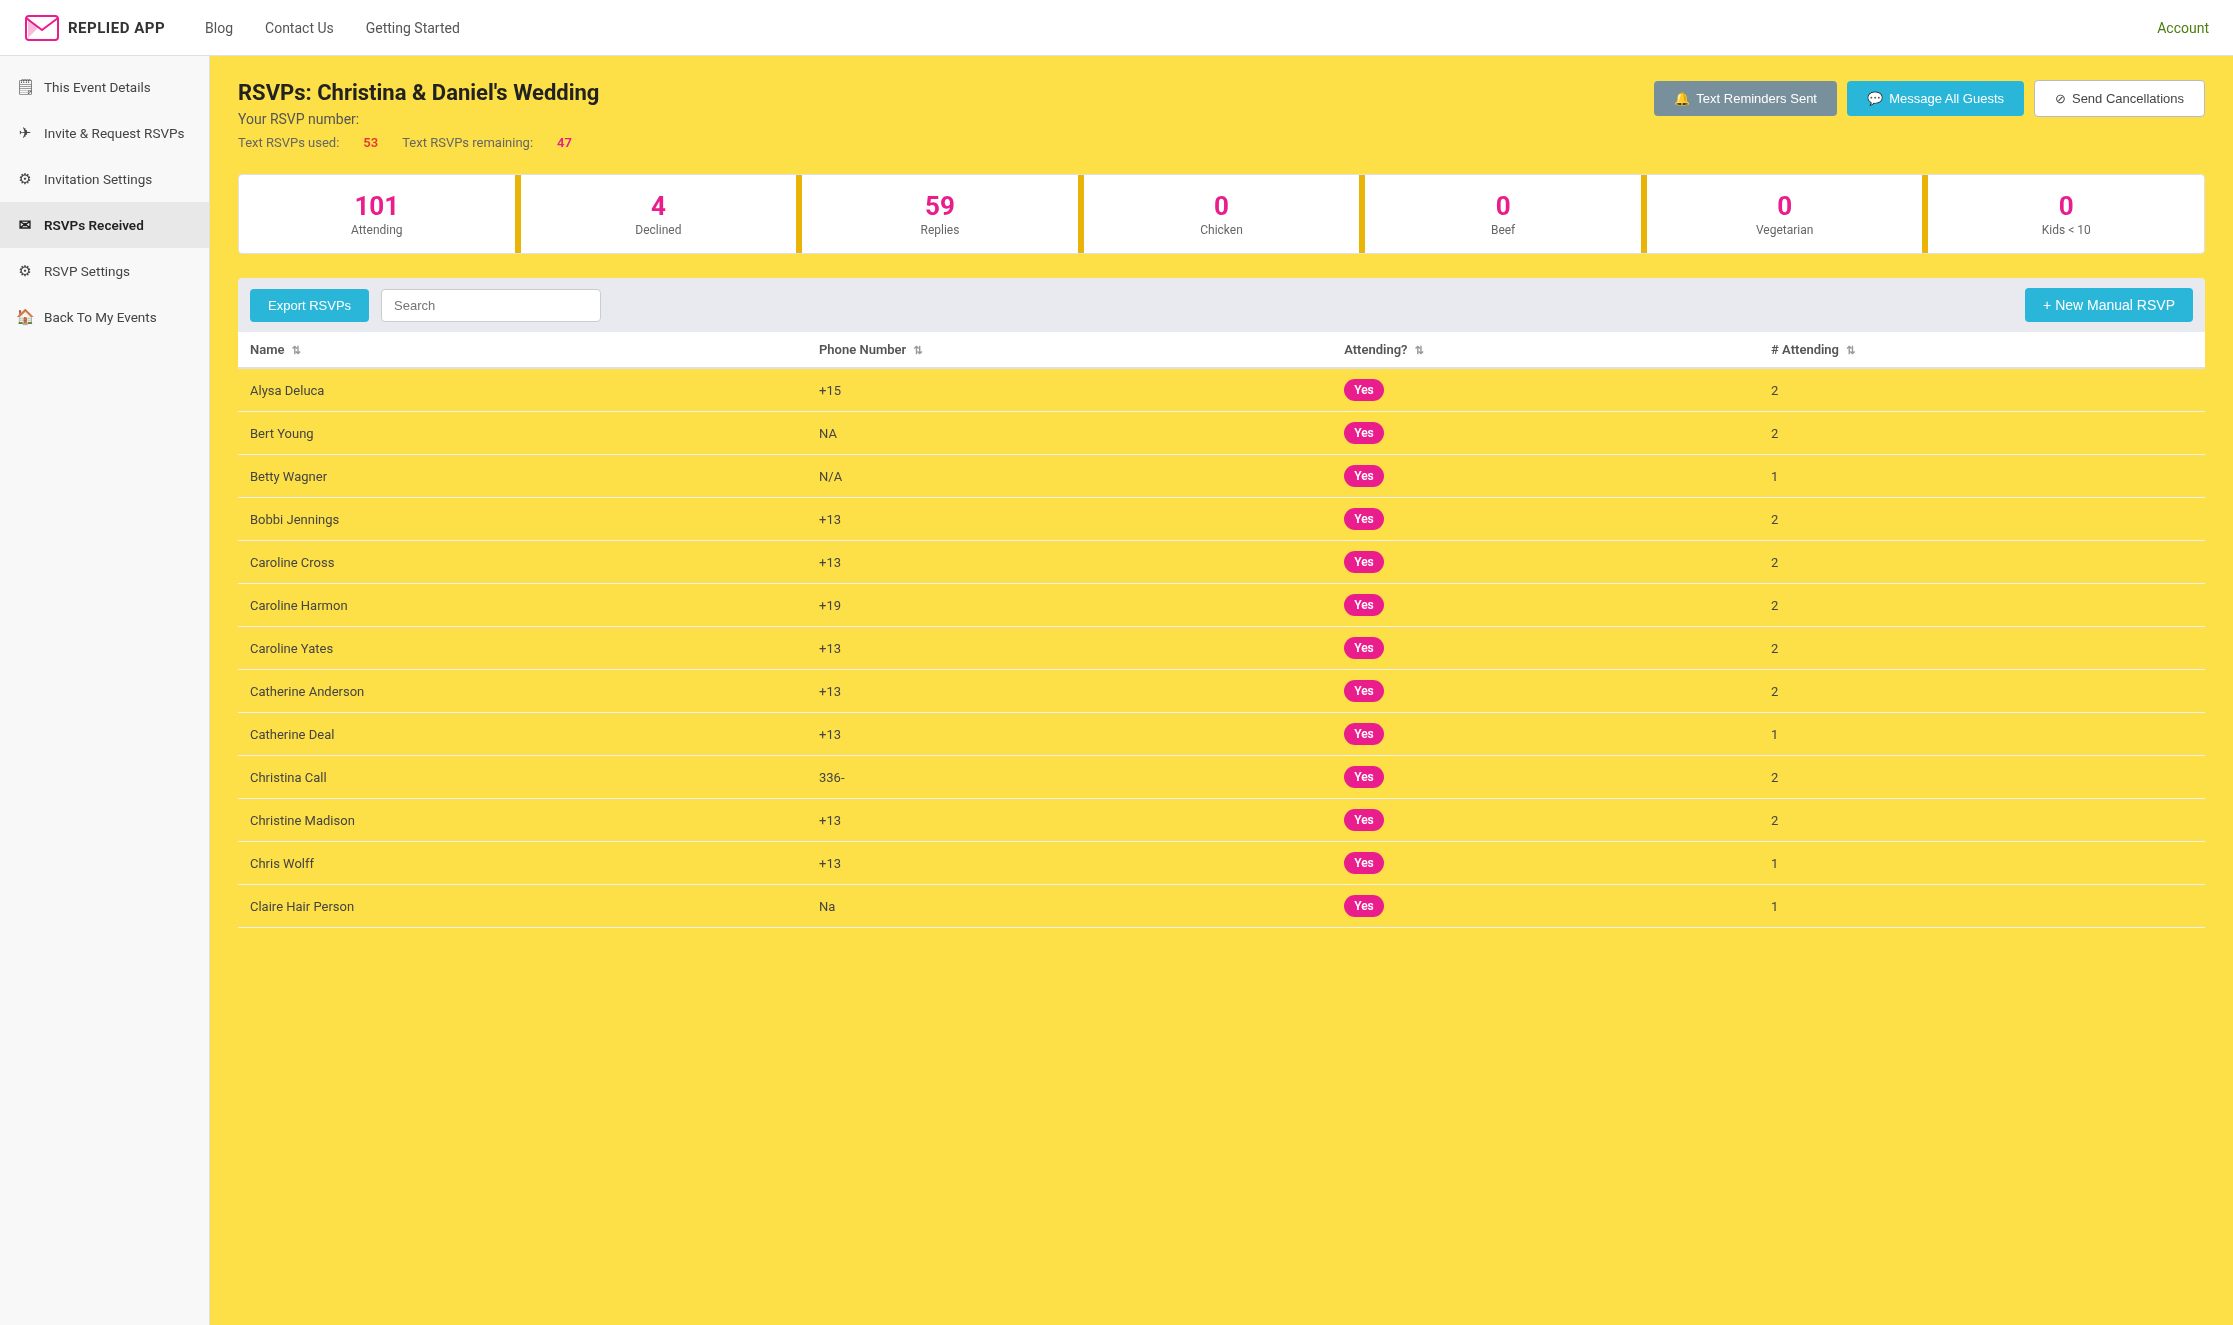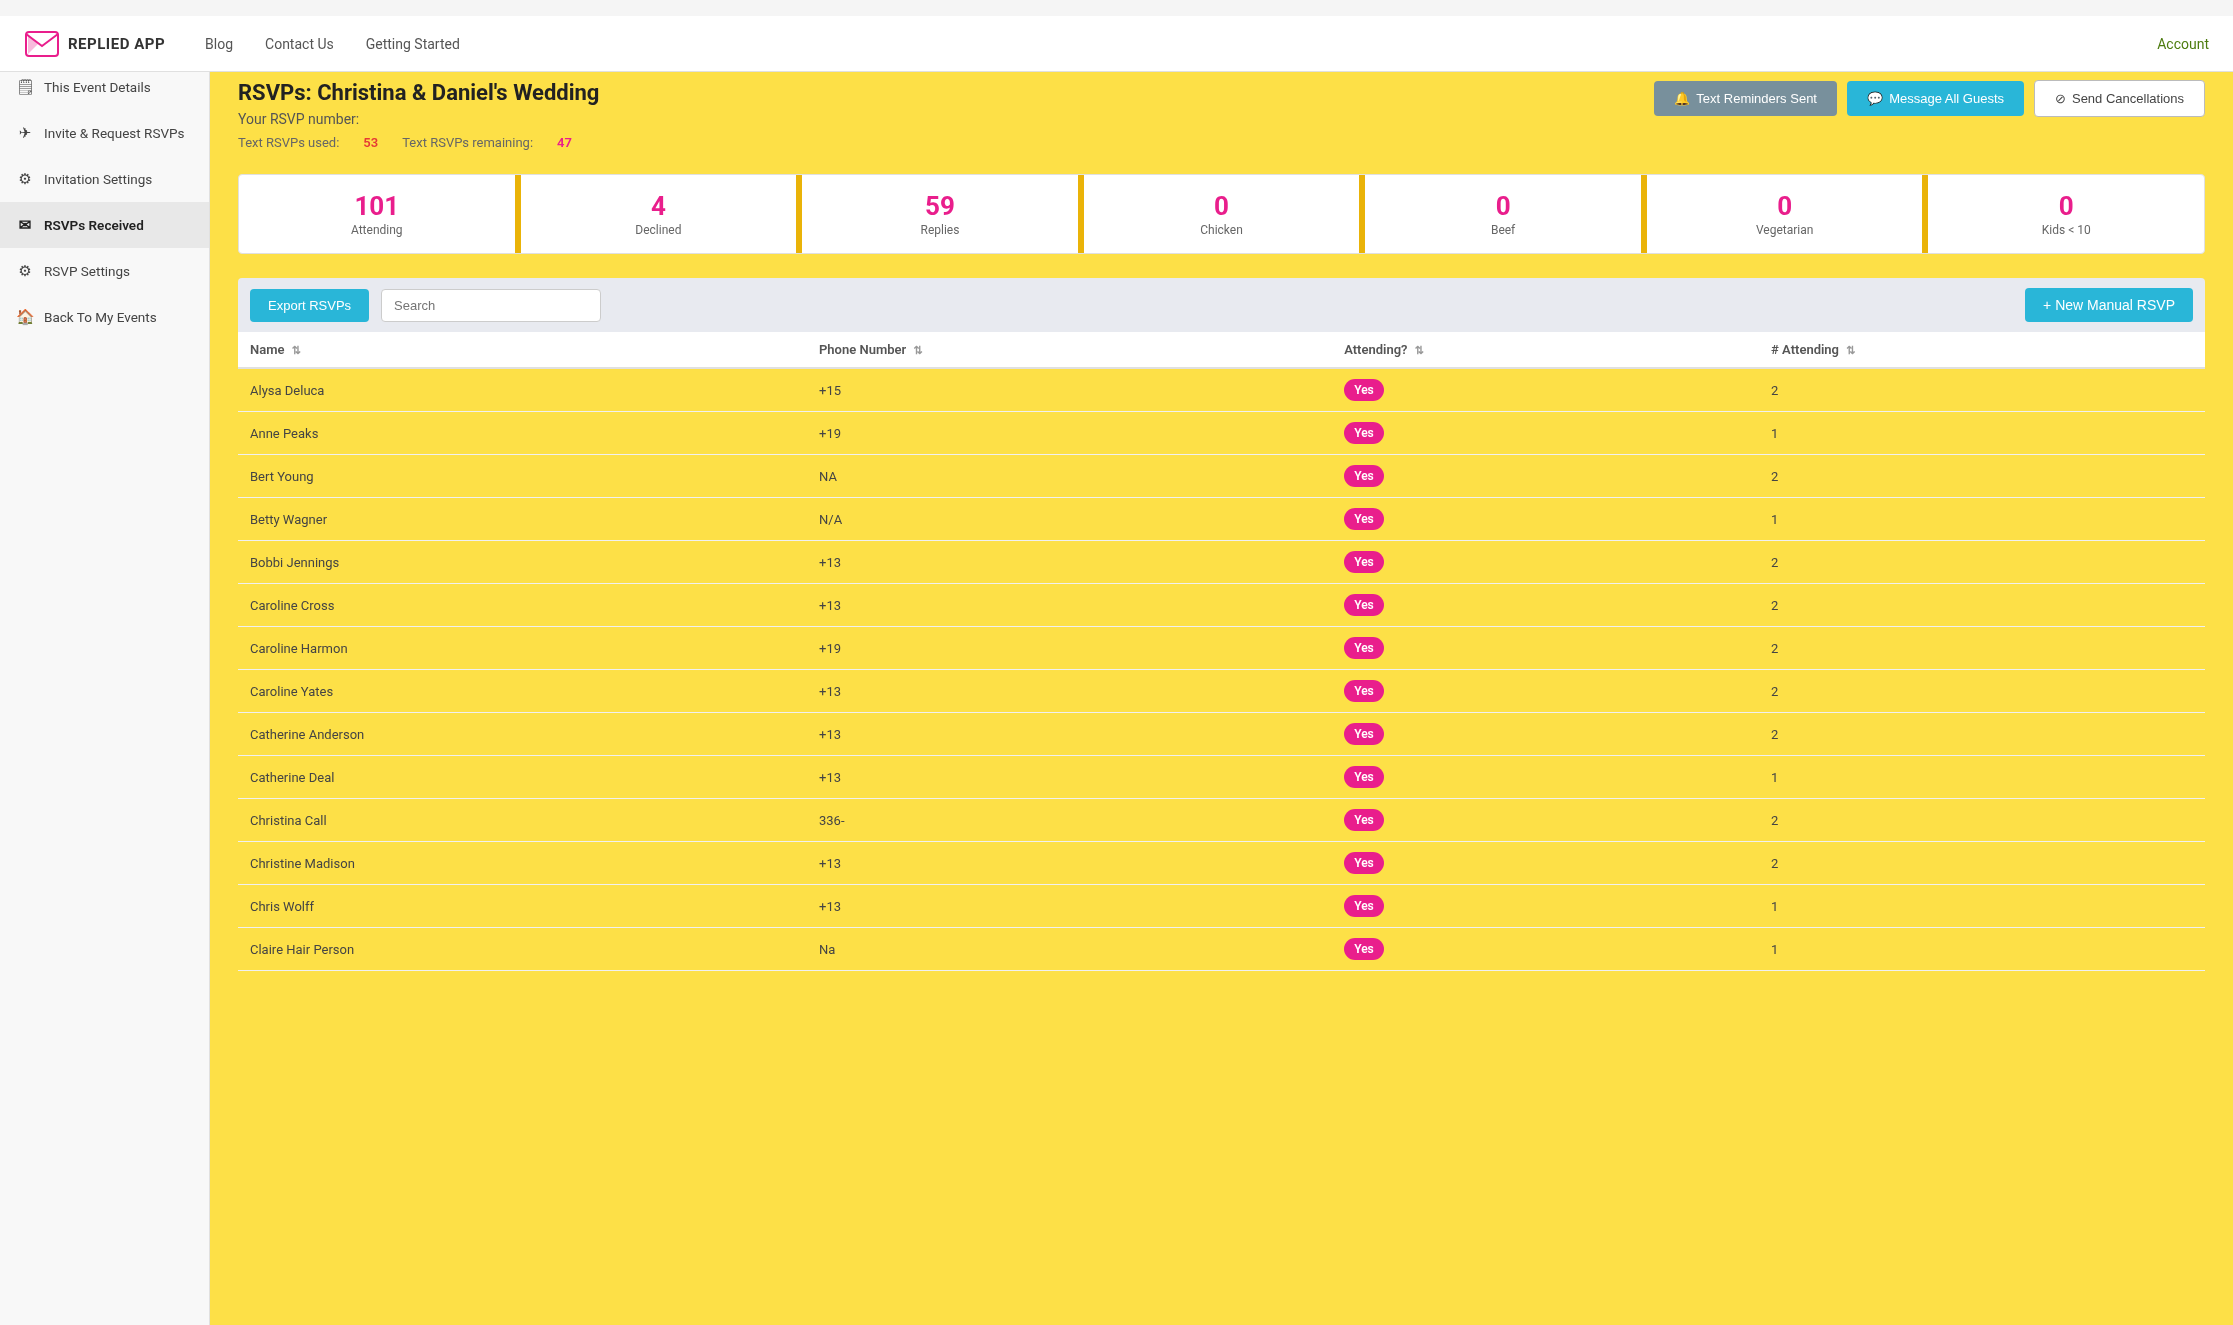--- a/index.html
+++ b/index.html
@@ -2,21 +2,21 @@
 <html><head>
   <meta charset="utf-8">
   <style>
     * { box-sizing: border-box; margin: 0; padding: 0; }
     body { font-family: -apple-system, BlinkMacSystemFont, 'Segoe UI', Roboto, sans-serif; background: #f5f5f5; color: #333; font-size: 14px; }
 
     
     .top-nav {
       display: flex; align-items: center; background: #fff;
       border-bottom: 1px solid #e0e0e0; padding: 0 24px; height: 56px;
-      position: fixed; top: 16px; left: 0; right: 0; z-index: 100;
+      position: fixed; top: 0; left: 0; right: 0; z-index: 100;
     }
     .logo { display: flex; align-items: center; gap: 8px; margin-right: 40px; }
     .logo-icon { width: 36px; height: 36px; }
     .logo-text { font-size: 15px; font-weight: 700; color: #333; letter-spacing: 0.5px; }
     .nav-links { display: flex; gap: 32px; flex: 1; }
     .nav-link { color: #555; text-decoration: none; font-size: 14px; }
     .nav-account { margin-left: auto; color: #4d7c0f; font-size: 14px; cursor: pointer; }
 
     
     .layout { display: flex; margin-top: 56px; min-height: calc(100vh - 56px); }
@@ -244,26 +244,20 @@
         </tr>
       </thead>
       <tbody id="rsvp-table-body">
       <tr>
       <td>Alysa Deluca</td>
       <td>+15</td>
       <td><span class="yes-badge">Yes</span></td>
       <td>2</td>
     </tr>
           <tr>
-      <td>Anne Peaks</td>
-      <td>+19</td>
-      <td><span class="yes-badge">Yes</span></td>
-      <td>1</td>
-    </tr>
-          <tr>
       <td>Bert Young</td>
       <td>NA</td>
       <td><span class="yes-badge">Yes</span></td>
       <td>2</td>
     </tr>
           <tr>
       <td>Betty Wagner</td>
       <td>N/A</td>
       <td><span class="yes-badge">Yes</span></td>
       <td>1</td>

